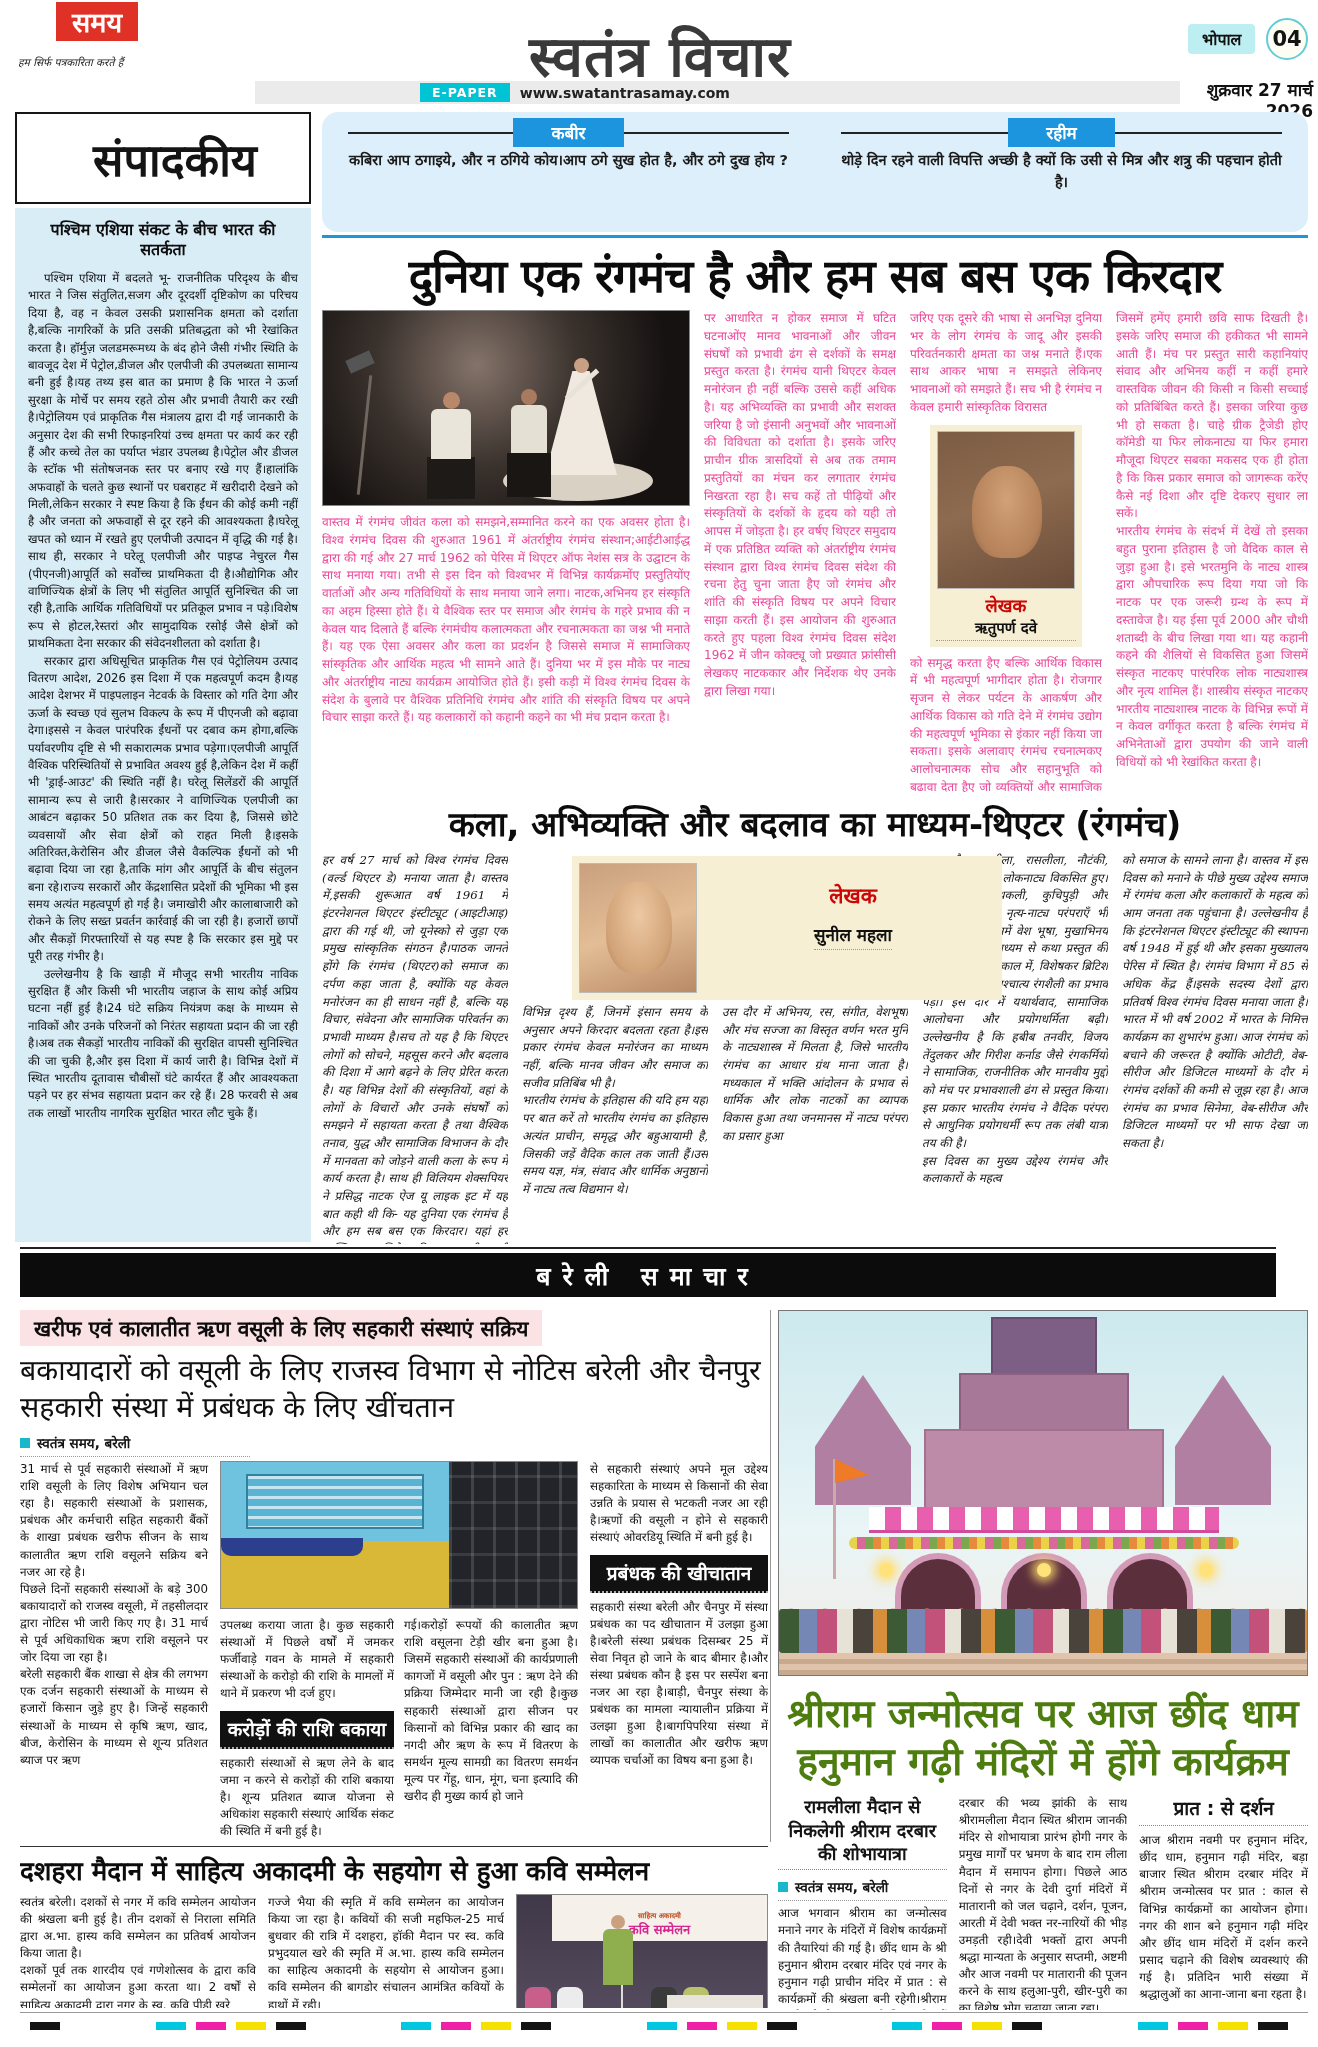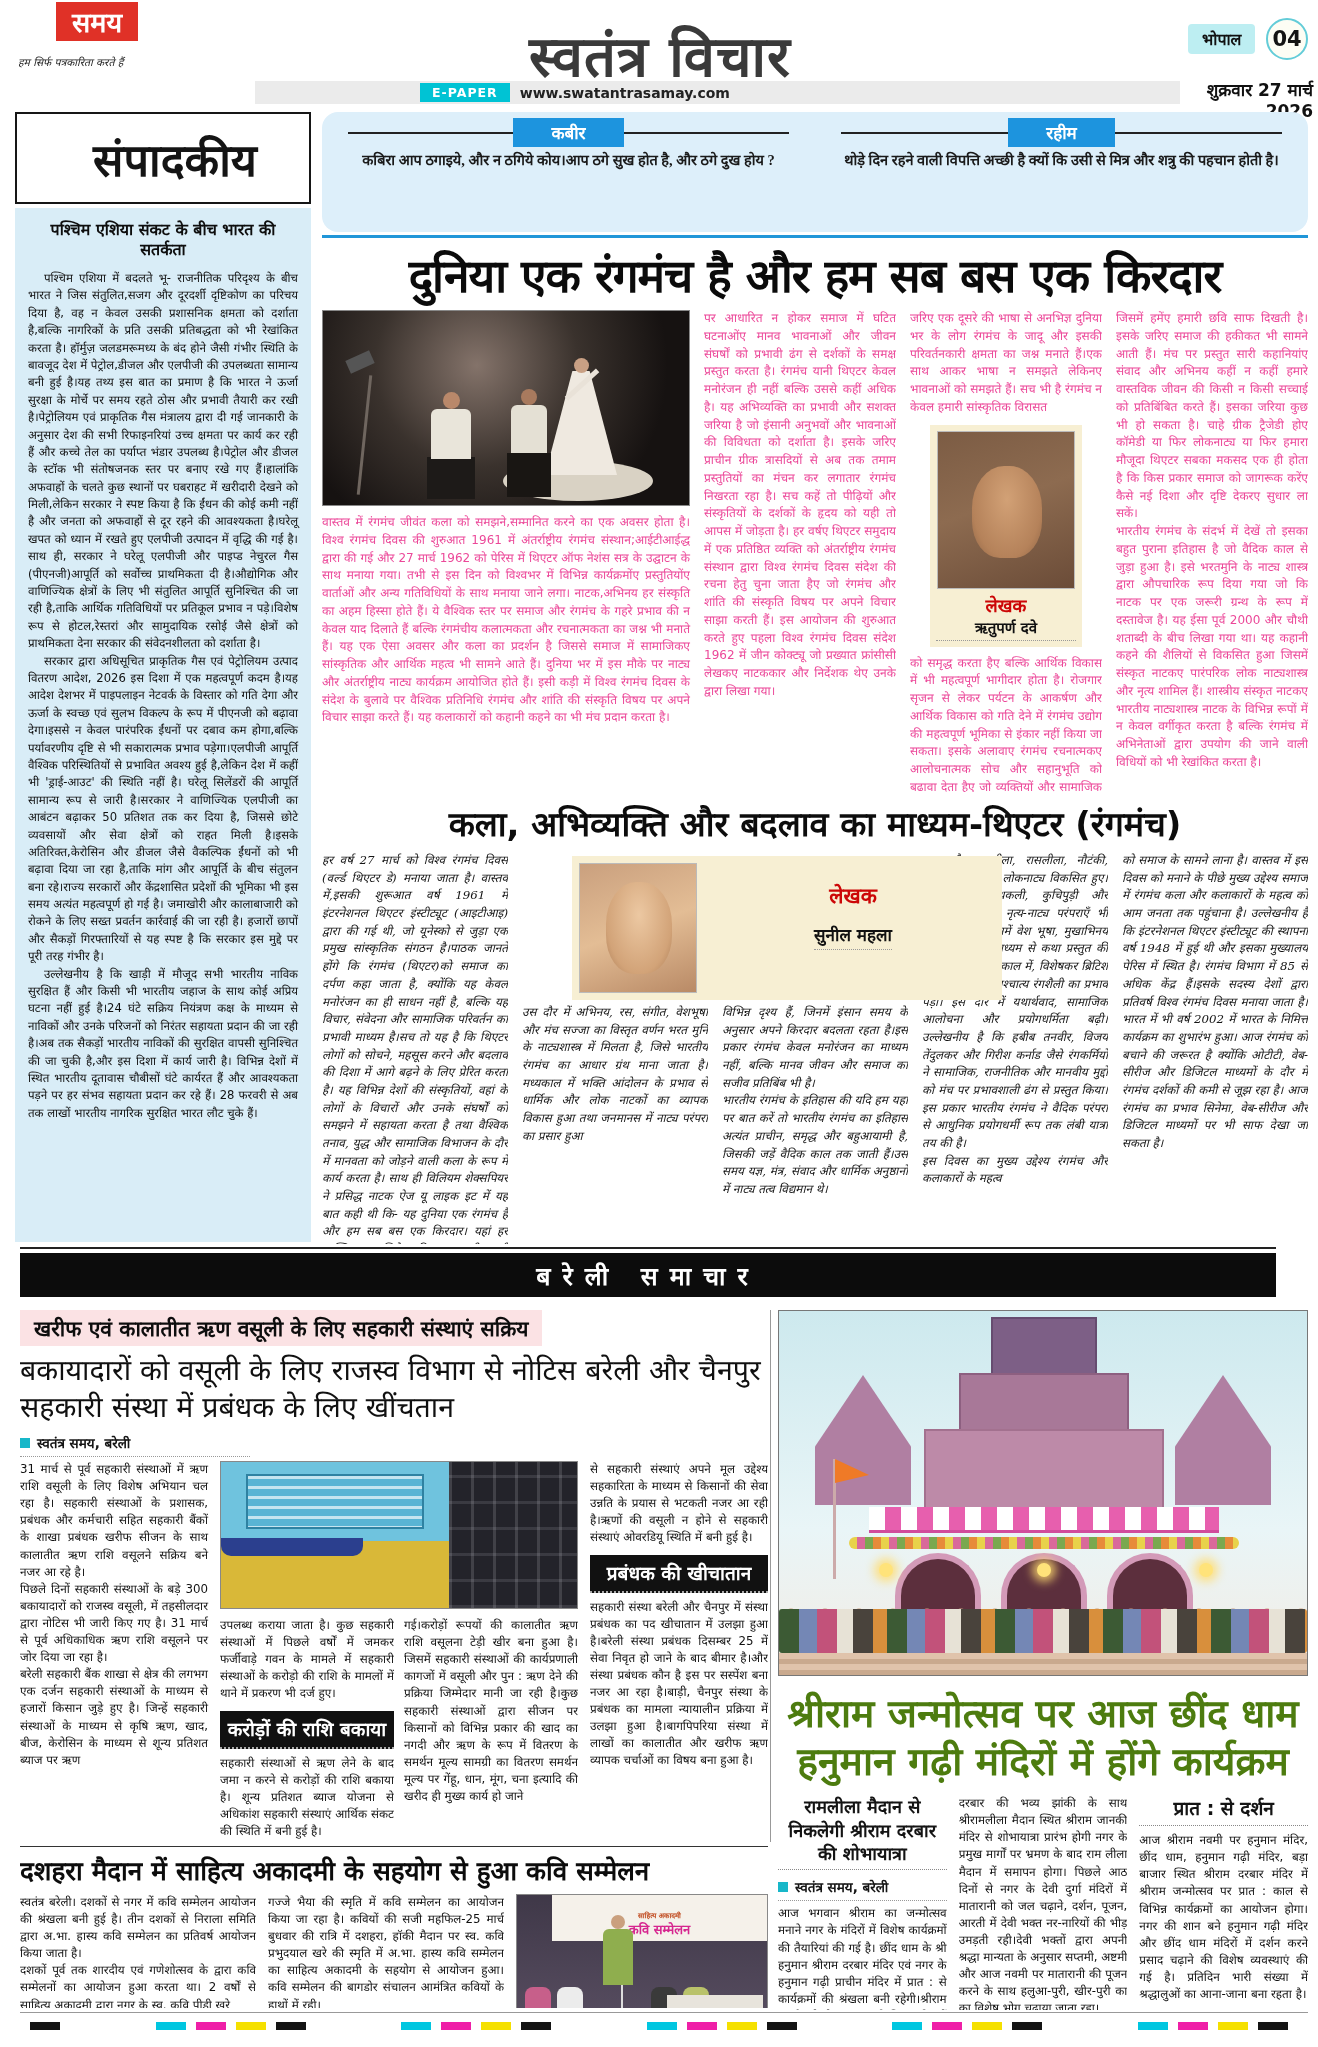--- a/index.html
+++ b/index.html
@@ -21,21 +21,21 @@
   .date-line { position:absolute; left:1168px; top:78px; width:145px; font-size:17px; font-weight:800; color:#111; text-align:right; }
 
   
   .edit-headbox { position:absolute; left:15px; top:112px; width:296px; height:92px; border:2px solid #161616; background:#fff; display:flex; align-items:center; justify-content:center; font-size:45px; font-weight:800;padding-left:24px; }
   .edit-body { position:absolute; left:15px; top:208px; width:296px; height:1034px; background:#d9edf7; padding:12px 13px; overflow:hidden; }
   .edit-headline { font-size:16px; font-weight:600; text-align:center; line-height:1.25; margin-bottom:10px; color:#0e0e0e; }
   .edit-body p { font-size:11.6px; line-height:1.5; text-align:justify; text-indent:16px; color:#101010; }
 
   
   .quotes { position:absolute; left:322px; top:112px; width:986px; height:120px; background:#ddeffa; border-radius:16px; display:flex; overflow:hidden; }
-  .quote-half { flex:1; padding:6px 26px 0 26px; position:relative;font-family:Liberation Serif, serif; }
+  .quote-half { flex:1; padding:6px 26px 0 26px; position:relative; }
   .tab { margin:0 auto; background:#1d94de; color:#fff; font-weight:700; font-size:17px; padding:3px 38px; width:max-content; position:relative; z-index:2; }
   .tabline { height:0; border-bottom:2px solid #222; margin-top:-15px; margin-bottom:16px; }
   .quote-text { font-size:14.5px; font-weight:700; text-align:center; line-height:1.5; color:#1a1a1a; }
   .blue-rule { position:absolute; left:322px; top:235px; width:986px; height:3px; background:#2096d8; }
 
   
   .a1-headline { position:absolute; left:322px; top:243px; width:986px; text-align:center; font-size:46px; font-weight:900; color:#0b0b0b; letter-spacing:-1px; }
   .a1-body { position:absolute; left:322px; top:310px; width:986px; height:482px; display:flex; gap:14px; overflow:hidden; }
   .a1-photocol { width:368px; flex:none; }
   .news-text { font-size:12px; line-height:1.48; text-align:justify; color:#ec4899; white-space:pre-line; }
@@ -221,23 +221,23 @@
   <div class="a2-headline">कला, अभिव्यक्ति और बदलाव का माध्यम-थिएटर (रंगमंच)</div>
   <div class="a2-body">
     <div class="author-box2">
       <div class="author-photo2"></div>
       <div class="ab2-right">
         <div class="lekhak">लेखक</div>
         <div class="author-name">सुनील महला</div>
       </div>
     </div>
     <div class="a2-col">हर वर्ष 27 मार्च को विश्व रंगमंच दिवस (वर्ल्ड थिएटर डे) मनाया जाता है। वास्तव में,इसकी शुरूआत वर्ष 1961 में इंटरनेशनल थिएटर इंस्टीट्यूट (आइटीआइ) द्वारा की गई थी, जो यूनेस्को से जुड़ा एक प्रमुख सांस्कृतिक संगठन है।पाठक जानते होंगे कि रंगमंच (थिएटर)को समाज का दर्पण कहा जाता है, क्योंकि यह केवल मनोरंजन का ही साधन नहीं है, बल्कि यह विचार, संवेदना और सामाजिक परिवर्तन का प्रभावी माध्यम है।सच तो यह है कि थिएटर लोगों को सोचने, महसूस करने और बदलाव की दिशा में आगे बढ़ने के लिए प्रेरित करता है। यह विभिन्न देशों की संस्कृतियों, वहां के लोगों के विचारों और उनके संघर्षों को समझने में सहायता करता है तथा वैश्विक तनाव, युद्ध और सामाजिक विभाजन के दौर में मानवता को जोड़ने वाली कला के रूप में कार्य करता है। साथ ही विलियम शेक्सपियर ने प्रसिद्ध नाटक ऐज यू लाइक इट में यह बात कही थी कि- यह दुनिया एक रंगमंच है और हम सब बस एक किरदार। यहां हर व्यक्ति एक अभिनेता की तरह अपनी-अपनी भूमिकाएं निभाता है। जीवन के अलग-अलग चरण- बचपन, युवावस्था, वृद्धावस्था और बुढ़ापा-नाटक विभिन्न दृश्यों जैसे हैं।</div>
-    <div class="a2-col pad-top">उस दौर में अभिनय, रस, संगीत, वेशभूषा और मंच सज्जा का विस्तृत वर्णन भरत मुनि के नाट्यशास्त्र में मिलता है, जिसे भारतीय रंगमंच का आधार ग्रंथ माना जाता है। मध्यकाल में भक्ति आंदोलन के प्रभाव से धार्मिक और लोक नाटकों का व्यापक विकास हुआ तथा जनमानस में नाट्य परंपरा का प्रसार हुआ</div>
     <div class="a2-col pad-top">विभिन्न दृश्य हैं, जिनमें इंसान समय के अनुसार अपने किरदार बदलता रहता है।इस प्रकार रंगमंच केवल मनोरंजन का माध्यम नहीं, बल्कि मानव जीवन और समाज का सजीव प्रतिबिंब भी है।
 भारतीय रंगमंच के इतिहास की यदि हम यहां पर बात करें तो भारतीय रंगमंच का इतिहास अत्यंत प्राचीन, समृद्ध और बहुआयामी है, जिसकी जड़ें वैदिक काल तक जाती हैं।उस समय यज्ञ, मंत्र, संवाद और धार्मिक अनुष्ठानों में नाट्य तत्व विद्यमान थे।</div>
+    <div class="a2-col pad-top">उस दौर में अभिनय, रस, संगीत, वेशभूषा और मंच सज्जा का विस्तृत वर्णन भरत मुनि के नाट्यशास्त्र में मिलता है, जिसे भारतीय रंगमंच का आधार ग्रंथ माना जाता है। मध्यकाल में भक्ति आंदोलन के प्रभाव से धार्मिक और लोक नाटकों का व्यापक विकास हुआ तथा जनमानस में नाट्य परंपरा का प्रसार हुआ</div>
     <div class="a2-col">गया और रामलीला, रासलीला, नौटंकी, यक्षगान और जैसे लोकनाट्य विकसित हुए।इसी समय कथकली, कुचिपुड़ी और भरतनाट्यम जैसी नृत्य-नाट्य परंपराएँ भी विकसित हुईं, जिनमें वेश भूषा, मुखाभिनय और मुद्राओं के माध्यम से कथा प्रस्तुत की जाती है।आधुनिक काल में, विशेषकर ब्रिटिश शासन के दौरान पाश्चात्य रंगशैली का प्रभाव पड़ा। इस दौर में यथार्थवाद, सामाजिक आलोचना और प्रयोगधर्मिता बढ़ी। उल्लेखनीय है कि हबीब तनवीर, विजय तेंदुलकर और गिरीश कर्नाड जैसे रंगकर्मियों ने सामाजिक, राजनीतिक और मानवीय मुद्दों को मंच पर प्रभावशाली ढंग से प्रस्तुत किया।इस प्रकार भारतीय रंगमंच ने वैदिक परंपरा से आधुनिक प्रयोगधर्मी रूप तक लंबी यात्रा तय की है।
 इस दिवस का मुख्य उद्देश्य रंगमंच और कलाकारों के महत्व</div>
     <div class="a2-col">को समाज के सामने लाना है। वास्तव में इस दिवस को मनाने के पीछे मुख्य उद्देश्य समाज में रंगमंच कला और कलाकारों के महत्व को आम जनता तक पहुंचाना है। उल्लेखनीय है कि इंटरनेशनल थिएटर इंस्टीट्यूट की स्थापना वर्ष 1948 में हुई थी और इसका मुख्यालय पेरिस में स्थित है। रंगमंच विभाग में 85 से अधिक केंद्र हैं।इसके सदस्य देशों द्वारा प्रतिवर्ष विश्व रंगमंच दिवस मनाया जाता है। भारत में भी वर्ष 2002 में भारत के निमित्त कार्यक्रम का शुभारंभ हुआ। आज रंगमंच को बचाने की जरूरत है क्योंकि ओटीटी, वेब-सीरीज और डिजिटल माध्यमों के दौर में रंगमंच दर्शकों की कमी से जूझ रहा है। आज रंगमंच का प्रभाव सिनेमा, वेब-सीरीज और डिजिटल माध्यमों पर भी साफ देखा जा सकता है।</div>
   </div>
 
   <div class="banner-rule"></div>
   <div class="bareli-banner">बरेली समाचार</div>
 
   <div class="loan">
     <div class="kicker">खरीफ एवं कालातीत ऋण वसूली के लिए सहकारी संस्थाएं सक्रिय</div>

